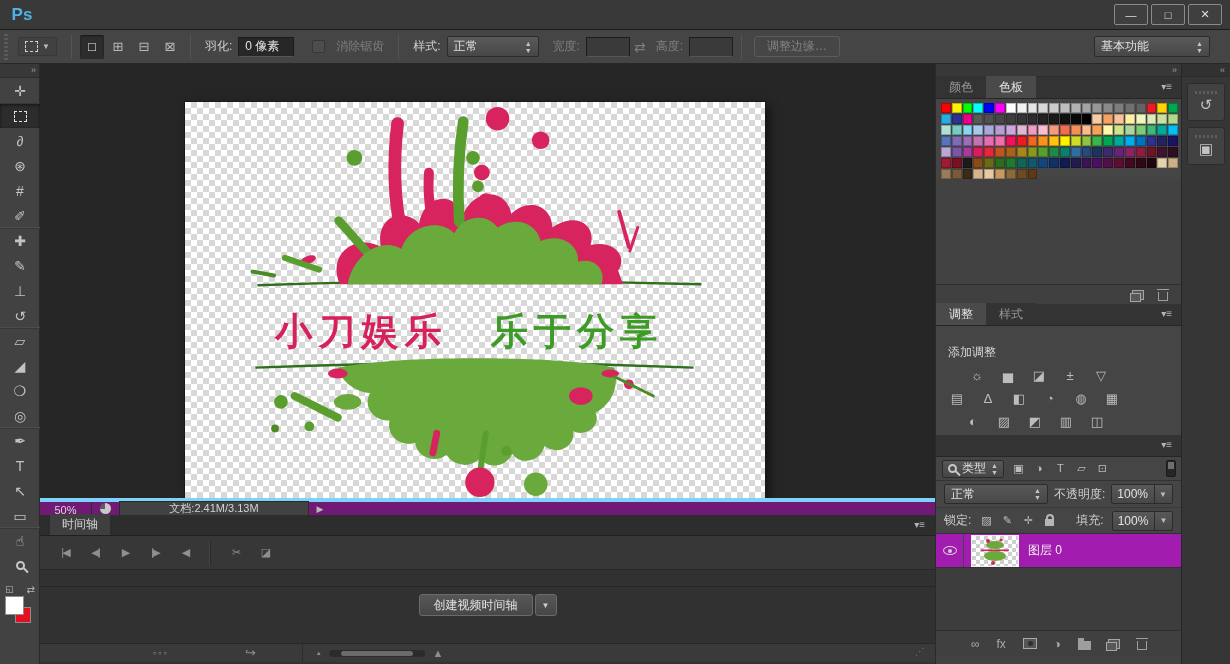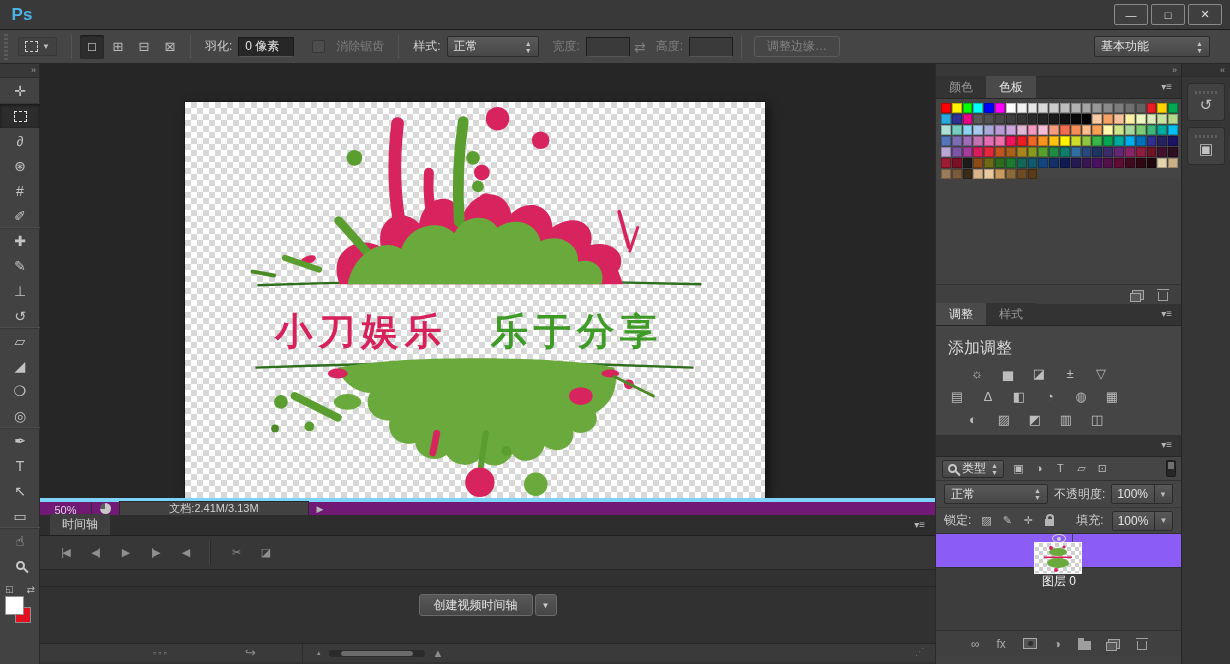--- a/index.html
+++ b/index.html
@@ -100,21 +100,21 @@
   .ptabs .panelmenu{line-height:22px;}
   .swatcharea{padding:4px 4px 0 5px;background:#454545;}
   .swatchgrid{display:grid;grid-template-columns:repeat(22,1fr);grid-auto-rows:10px;gap:1px;}
   .swatch{width:100%;height:100%;box-shadow:0 0 0 1px rgba(0,0,0,.25) inset;}
   .pbottom{position:absolute;left:0;bottom:0;width:100%;height:20px;border-top:1px solid #303030;background:#404040;display:flex;align-items:center;justify-content:flex-end;gap:14px;padding-right:14px;}
   .pageicon{width:12px;height:10px;border:1px solid #a5a5a5;position:relative;background:#585858;}
   .pageicon::before{content:"";position:absolute;left:-3px;bottom:-3px;width:9px;height:7px;border:1px solid #a5a5a5;background:#585858;}
   .trashicon{width:10px;height:9px;border:1px solid #9e9e9e;border-top:none;position:relative;margin-top:3px;}
   .trashicon::before{content:"";position:absolute;left:-2px;top:-3px;width:12px;height:1px;background:#9e9e9e;}
   .adjarea{background:#454545;height:109px;padding:4px 0 0 10px;}
-  .addlabel{color:#d8d8d8;font-size:16px;margin:8px 0 6px 2px;}
+  .addlabel{color:#d8d8d8;font-size:12px;margin:14px 0 6px 2px;}
   .adjrow{display:flex;gap:9px;margin-bottom:7px;}
   .adjrow.r1{margin-left:20px;}
   .adjrow.r3{margin-left:16px;}
   .adjicon{width:22px;height:16px;display:flex;align-items:center;justify-content:center;color:#bdbdbd;font-size:13px;}
 
   
   .lfilter{height:24px;display:flex;align-items:center;background:#454545;border-bottom:1px solid #333;padding:0 6px;gap:6px;}
   .typecombo{height:18px;background:linear-gradient(#575757,#464646);border:1px solid #2b2b2b;border-radius:2px;display:flex;align-items:center;gap:5px;padding:0 5px;color:#e0e0e0;}
   .ficon{width:17px;text-align:center;color:#bdbdbd;font-size:11px;}
   .ltoggle{margin-left:auto;width:10px;height:17px;background:#262626;border:1px solid #1b1b1b;border-radius:2px;position:relative;}
@@ -122,21 +122,21 @@
   .lblend{height:27px;display:flex;align-items:center;background:#454545;padding:0 8px;gap:6px;border-bottom:1px solid #3a3a3a;}
   .blendsel{width:104px;height:20px;background:linear-gradient(#585858,#474747);border:1px solid #2b2b2b;border-radius:2px;display:flex;align-items:center;justify-content:space-between;padding:0 6px;color:#e2e2e2;}
   .llabel{color:#cfcfcf;font-size:12px;}
   .pctcombo{height:20px;background:linear-gradient(#585858,#474747);border:1px solid #2b2b2b;border-radius:2px;display:flex;align-items:center;gap:6px;padding:0 5px;color:#e2e2e2;}
   .pctcombo .tinyarrow{border-left:1px solid #2b2b2b;padding-left:4px;height:100%;display:flex;align-items:center;}
   .llock{height:26px;display:flex;align-items:center;background:#454545;padding:0 8px;gap:8px;border-bottom:1px solid #303030;}
   .lockicon{color:#bdbdbd;font-size:11px;width:14px;text-align:center;}
   .lockpad{position:relative;width:9px;height:7px;background:#b5b5b5;display:inline-block;margin-top:5px;}
   .lockpad::before{content:"";position:absolute;top:-5px;left:1px;width:4px;height:4px;border:2px solid #b5b5b5;border-bottom:none;border-radius:4px 4px 0 0;}
   .llist{height:96px;background:#3d3d3d;}
-  .lrow{height:34px;background:#8b5cf6;display:flex;align-items:center;border-bottom:1px solid #303030;flex-direction:column;}
+  .lrow{height:34px;background:#a21caf;display:flex;align-items:center;border-bottom:1px solid #303030;}
   .eyewell{width:28px;height:100%;border-right:1px solid #3a4650;display:flex;align-items:center;justify-content:center;}
   .eyeicon{width:14px;height:9px;border:1px solid #cfcfcf;border-radius:50%;position:relative;}
   .eyeicon::after{content:"";position:absolute;left:4px;top:1.5px;width:4px;height:4px;border-radius:50%;background:#cfcfcf;}
   .lthumb{width:46px;height:30px;margin:0 10px 0 8px;background-color:#fff;background-image:linear-gradient(45deg,#cfcfcf 25%,transparent 25%,transparent 75%,#cfcfcf 75%),linear-gradient(45deg,#cfcfcf 25%,transparent 25%,transparent 75%,#cfcfcf 75%);background-size:8px 8px;background-position:0 0,4px 4px;outline:1px solid #f2f2f2;position:relative;}
   .lname{color:#f0f0f0;font-size:12px;}
   .lbottom{height:26px;background:#404040;border-top:1px solid #2e2e2e;display:flex;align-items:center;justify-content:center;gap:17px;}
   .lbicon{color:#a9a9a9;font-size:12px;font-style:normal;display:flex;align-items:center;}
   .maskicon{width:14px;height:11px;border:1px solid #a9a9a9;background:#555;position:relative;}
   .maskicon::after{content:"";position:absolute;left:4px;top:2px;width:5px;height:5px;border-radius:50%;background:#2e2e2e;}
   .foldericon{width:13px;height:9px;background:#9e9e9e;position:relative;margin-top:3px;}

